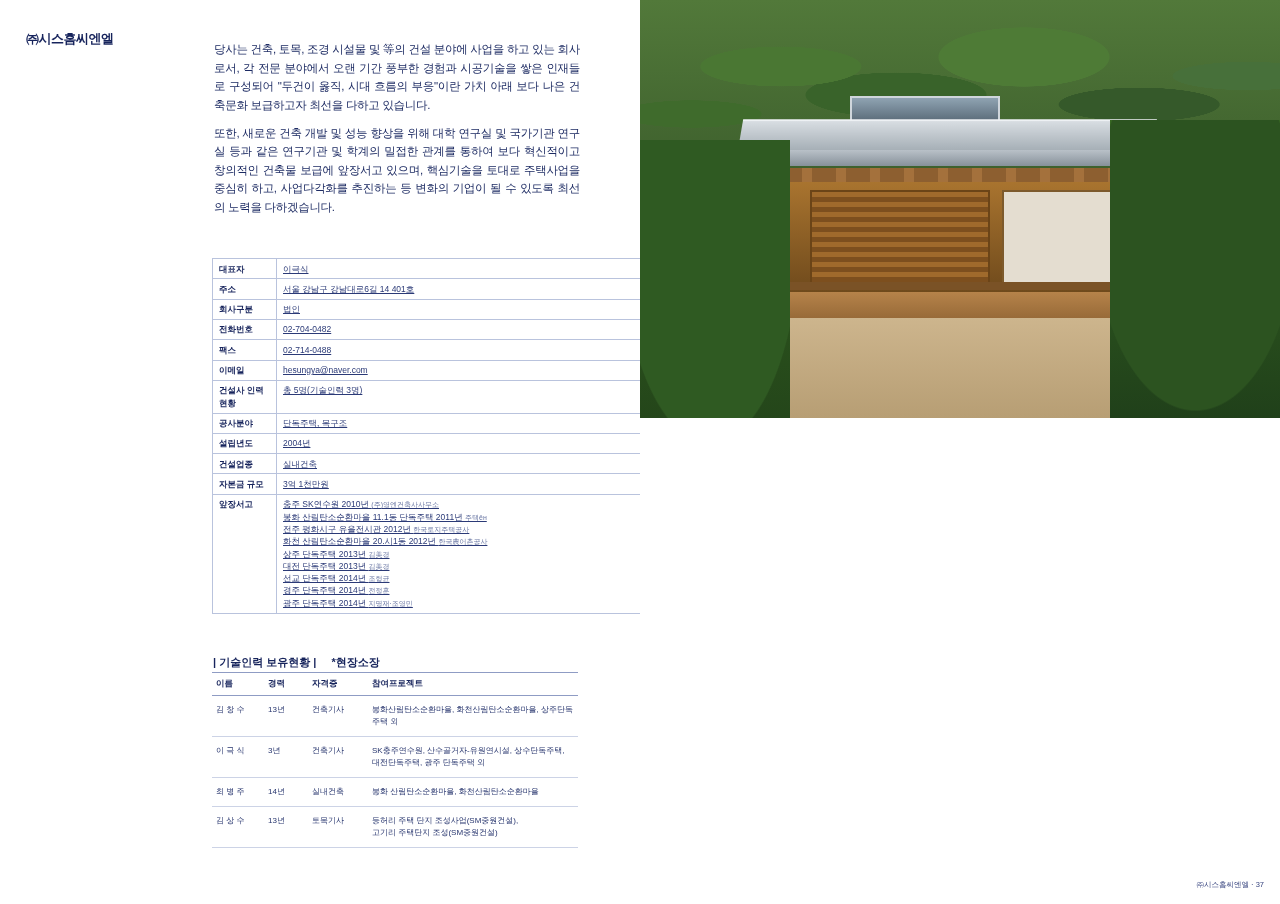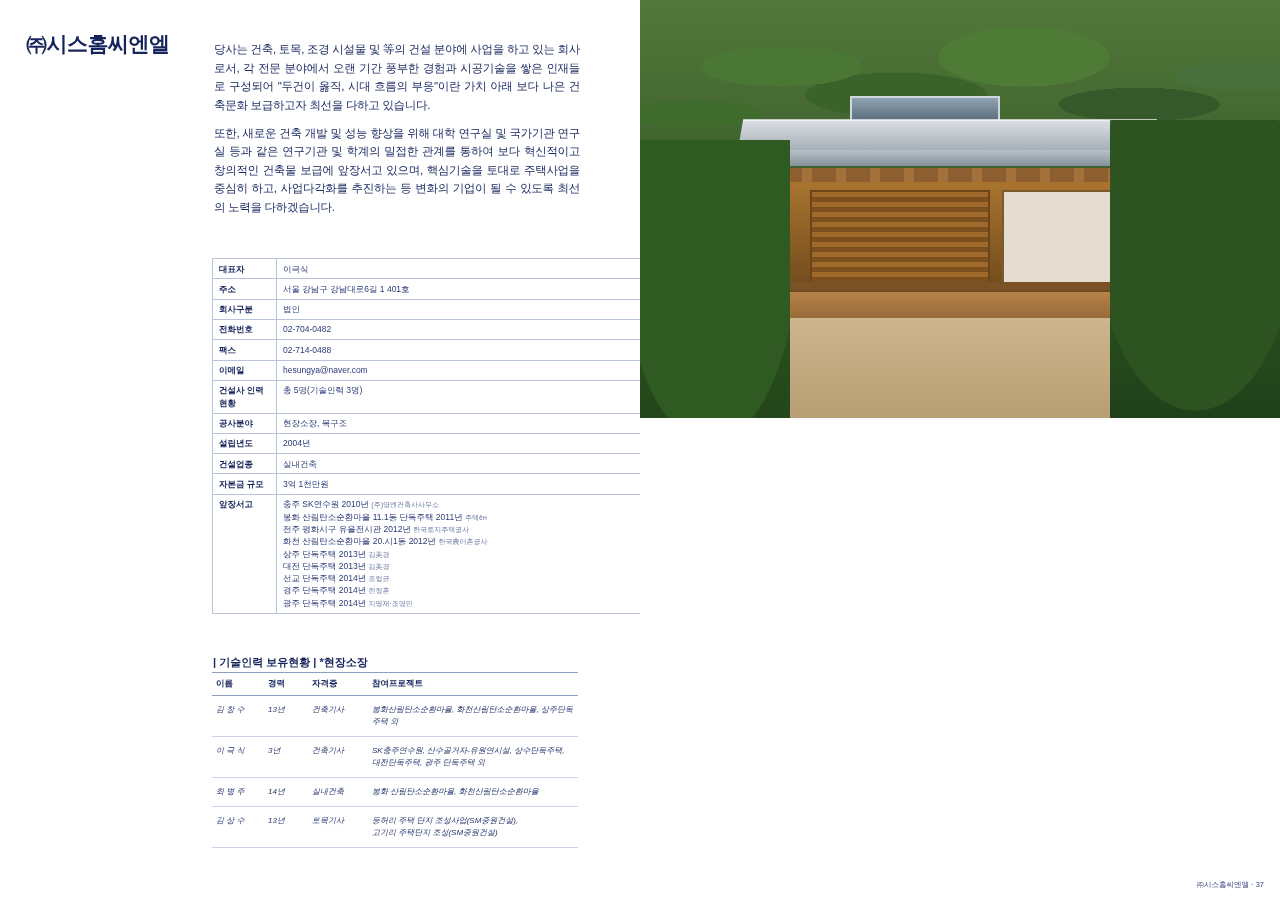--- a/index.html
+++ b/index.html
@@ -10,21 +10,21 @@
     background:#ffffff;
     color:#1b2a5e;
   }
   
   #left-page {
     position:absolute; left:0; top:0; width:640px; height:904px;
     background:#ffffff;
   }
   #company-title {
     position:absolute; left:26px; top:30px;
-    font-size:21px; font-weight:bold; color:#17245c; letter-spacing:-0.5px;
+    font-size:13px; font-weight:bold; color:#17245c; letter-spacing:-0.5px;
   }
   #intro-text {
     position:absolute; left:210px; top:40px; width:370px;
     font-size:11.5px; line-height:1.62; color:#1d2b63; text-align:justify;
     letter-spacing:-0.3px;
   }
   #intro-text p { margin:0 0 9px 4px; text-indent:0; }
 
   
   #info-table {
@@ -33,44 +33,44 @@
   }
   #info-table td {
     border:1px solid #b9c3dd;
     padding:3.5px 6px;
     vertical-align:top;
     line-height:1.45;
   }
   #info-table td.k {
     width:64px; font-weight:bold; color:#17245c; background:#ffffff;
   }
-  #info-table td.v { color:#2b3a77; }
+  #info-table td.v { color:#2b3a77;text-decoration:underline; }
   .rec-line { display:block; white-space:nowrap; }
   .rec-line .sub { font-size:7px; color:#6a77a4; }
 
   
   #staff-head {
     position:absolute; left:213px; top:655px;
     font-size:11px; font-weight:bold; color:#17245c;
   }
   #staff-head .bar { color:#17245c; }
-  #staff-head .star { color:#17245c; }
+  #staff-head .star { color:#17245c;margin-left:12px; }
   #staff-table {
     position:absolute; left:212px; top:672px; width:366px;
     border-collapse:collapse; font-size:8px; color:#27356e;
   }
   #staff-table th {
     border-bottom:1px solid #8f9cc4;
     border-top:1px solid #8f9cc4;
     font-size:8.5px; font-weight:bold; color:#17245c;
     padding:5px 4px; text-align:left;
   }
   #staff-table td {
     border-bottom:1px solid #ccd3e6;
-    padding:8px 4px; vertical-align:top; line-height:1.5;font-style:italic;
+    padding:8px 4px; vertical-align:top; line-height:1.5;
   }
   #staff-table .c-name { width:52px; }
   #staff-table .c-career { width:44px; }
   #staff-table .c-lic { width:60px; }
 
   
   #right-page {
     position:absolute; left:640px; top:0; width:640px; height:904px;
     background:#ffffff;
   }
@@ -143,21 +143,21 @@
   </div>
 
   <table id="info-table">
     <tbody id="info-body">
         <tr>
           <td class="k">대표자</td>
           <td class="v">이극식</td>
         </tr>
         <tr>
           <td class="k">주소</td>
-          <td class="v">서울 강남구 강남대로6길 1 401호</td>
+          <td class="v">서울 강남구 강남대로6길 14 401호</td>
         </tr>
         <tr>
           <td class="k">회사구분</td>
           <td class="v">법인</td>
         </tr>
         <tr>
           <td class="k">전화번호</td>
           <td class="v">02-704-0482</td>
         </tr>
         <tr>
@@ -167,21 +167,21 @@
         <tr>
           <td class="k">이메일</td>
           <td class="v">hesungya@naver.com</td>
         </tr>
         <tr>
           <td class="k">건설사 인력현황</td>
           <td class="v">총 5명(기술인력 3명)</td>
         </tr>
         <tr>
           <td class="k">공사분야</td>
-          <td class="v">현장소장, 목구조</td>
+          <td class="v">단독주택, 목구조</td>
         </tr>
         <tr>
           <td class="k">설립년도</td>
           <td class="v">2004년</td>
         </tr>
         <tr>
           <td class="k">건설업종</td>
           <td class="v">실내건축</td>
         </tr>
         <tr>

